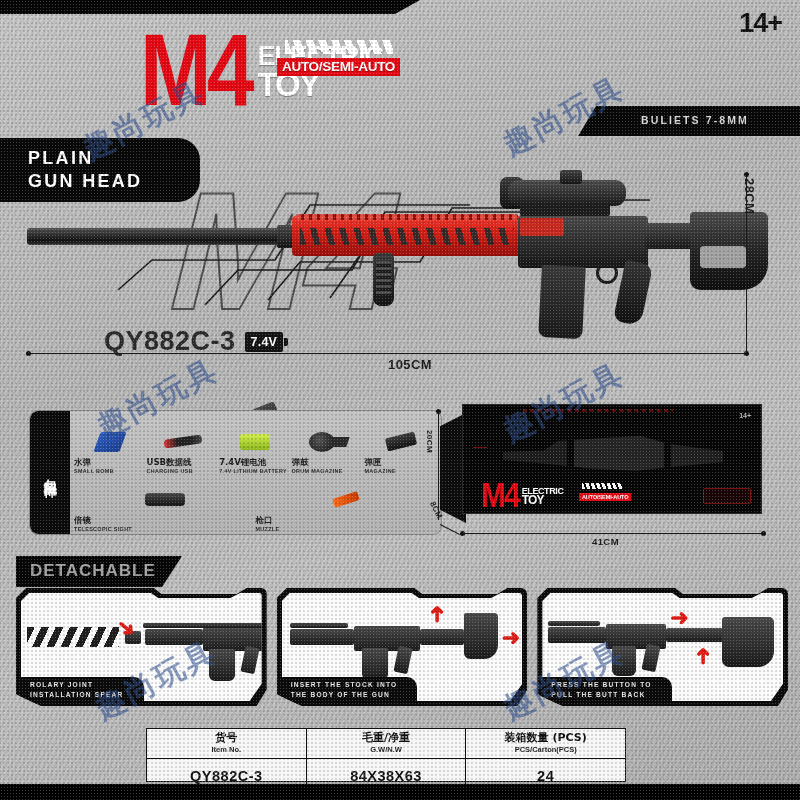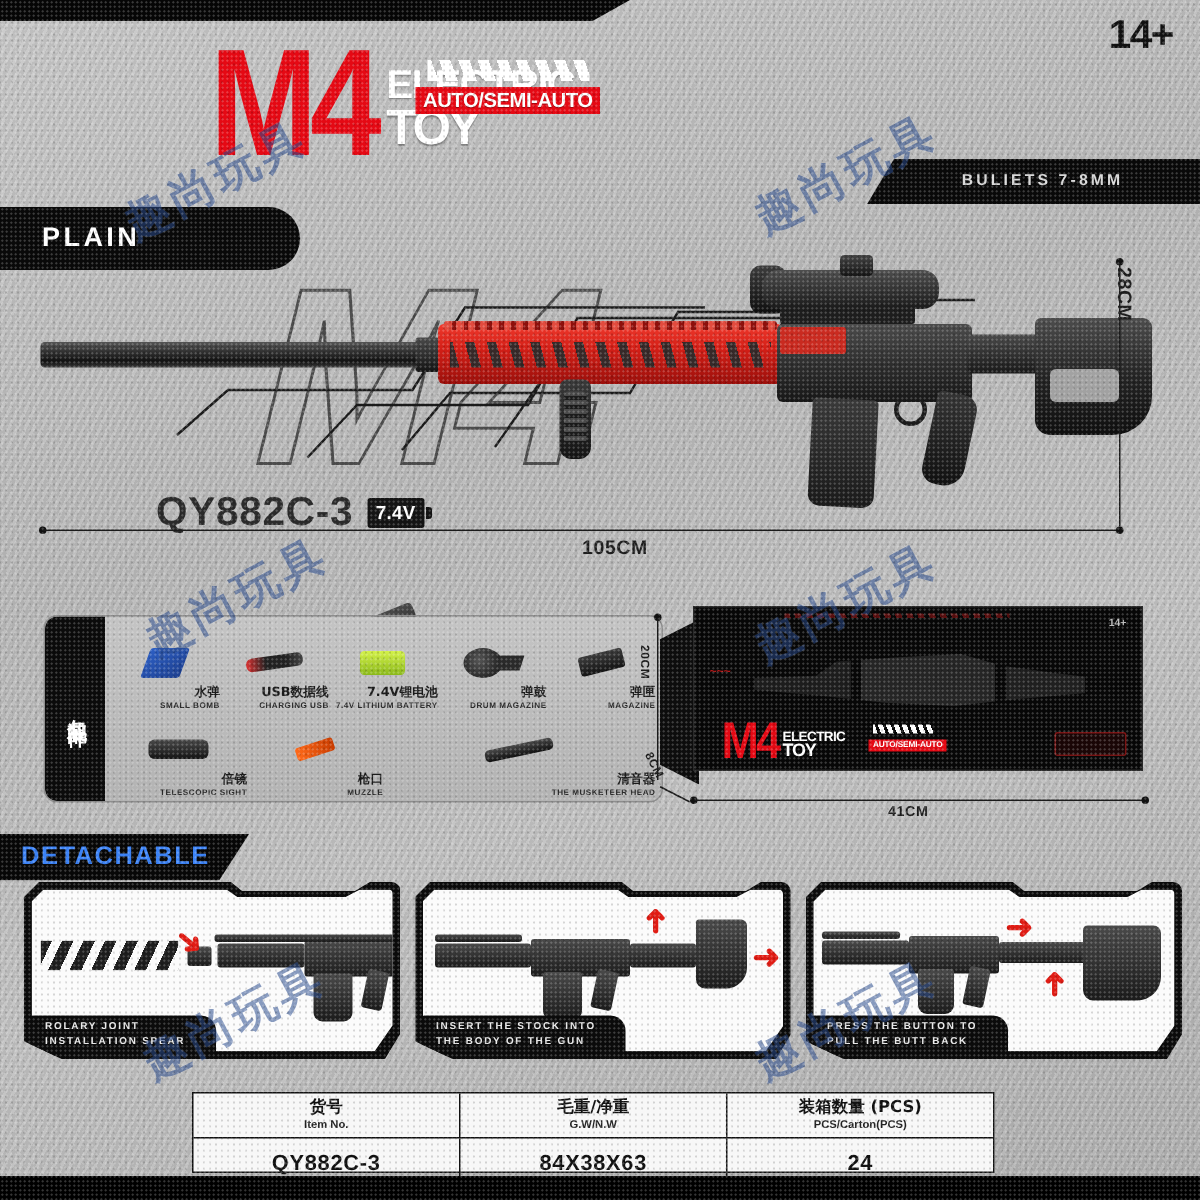--- a/index.html
+++ b/index.html
@@ -201,21 +201,21 @@
     width:40px; background:#0b0b0b; border-radius:8px 0 0 8px;
     display:flex; align-items:center; justify-content:center;
   }
   .acctab span {
     color:#fff; font-size:13px; font-weight:800; line-height:1.35;
     writing-mode: vertical-rl; letter-spacing:2px;
     font-family:"DejaVu Sans", sans-serif;
   }
   .accgrid { flex:1; padding:5px 4px 4px 4px; }
   .accrow { display:flex; height:58px; }
-  .accitem { flex:1; display:flex; flex-direction:column; align-items:flex-end; justify-content:flex-end; }
+  .accitem { flex:1; display:flex; flex-direction:column; align-items:flex-start; justify-content:flex-end; }
   .accart { height:32px; width:100%; display:flex; align-items:center; justify-content:center; }
   .acczh { font-size:8.5px; font-weight:800; color:#1c1c1c; font-family:"DejaVu Sans", sans-serif; line-height:1.1; }
   .accen { font-size:5.4px; font-weight:700; color:#2a2a2a; letter-spacing:.35px; margin-top:1px; }
 
   
   .a-bomb{width:26px;height:20px;background:linear-gradient(135deg,#2d5fc4,#1d3f8f);transform:skewX(-20deg);border-radius:2px;}
   .a-usb{width:38px;height:9px;background:linear-gradient(90deg,#d33,#222 35%,#222 70%,#444);border-radius:4px;transform:rotate(-8deg);}
   .a-batt{width:30px;height:16px;background:linear-gradient(180deg,#d4f24a,#8ab81a);border-radius:3px;}
   .a-drum{width:26px;height:20px;background:radial-gradient(circle at 40% 40%,#555,#111);border-radius:50%;}
   .a-drum2{width:16px;height:10px;background:#2a2a2a;margin-left:-3px;transform:skewX(-18deg);}
@@ -255,22 +255,22 @@
     position:absolute; left:35px; top:22px; width:230px; height:56px;
     background:
       linear-gradient(90deg, transparent 0 2%, rgba(255,255,255,.16) 2% 30%, transparent 30% 33%,
         rgba(255,255,255,.22) 33% 72%, transparent 72% 75%, rgba(255,255,255,.18) 75% 98%, transparent 98%);
     opacity:.55;
     clip-path: polygon(0 45%, 20% 42%, 26% 25%, 44% 20%, 62% 16%, 74% 30%, 88% 38%, 100% 44%, 100% 62%, 78% 70%, 60% 78%, 40% 74%, 22% 66%, 0 58%);
   }
 
   
   .detach {
-    position:absolute; left:0; top:556px; width:166px; padding:5px 10px 6px 14px;
-    background:#070707; color:#3b82f6; font-size:17px; font-weight:800; letter-spacing:1px;
+    position:absolute; left:16px; top:556px; width:166px; padding:5px 10px 6px 14px;
+    background:#070707; color:#a3a3a3; font-size:17px; font-weight:800; letter-spacing:1px;
     clip-path: polygon(0 0, 100% 0, 88% 100%, 0 100%);
   }
 
   
   .steps { position:absolute; left:16px; top:588px; width:772px; height:118px; display:flex; gap:10px; }
   .step {
     position:relative; flex:1; background:#0b0b0b; border-radius:6px; padding:5px;
     clip-path: polygon(0 10px, 10px 0, 55% 0, 58% 6px, 88% 6px, 92% 0, 100% 0, 100% 86%, 96% 100%, 10% 100%, 0 90%);
   }
   .stepinner {
@@ -286,21 +286,21 @@
   .chevrons {
     position:absolute; left:6px; top:34px; width:92px; height:20px;
     background:#1d1d1d;
     -webkit-mask-image: repeating-linear-gradient(115deg,#000 0 7px, transparent 7px 13px);
             mask-image: repeating-linear-gradient(115deg,#000 0 7px, transparent 7px 13px);
   }
   .arrow-red { position:absolute; color:#e01b13; font-size:22px; font-weight:900; line-height:1; }
 
   
   .tablewrap {
-    position:absolute; left:128px; top:728px; width:535px; height:54px;
+    position:absolute; left:146px; top:728px; width:480px; height:54px;
     background:#f7f7f7; border:1.4px solid #111;
   }
   .trow { display:flex; }
   .trow.head { border-bottom:1.4px solid #111; }
   .tcell {
     flex:1; text-align:center; padding:3px 2px 4px 2px;
     border-right:1.4px solid #111;
   }
   .tcell:last-child { border-right:none; }
   .th-zh { font-size:11px; font-weight:700; color:#111; font-family:"DejaVu Sans", sans-serif; line-height:1.15; }
@@ -336,20 +336,21 @@
   </div>
   <div class="stripes"></div>
   <div class="autotag">AUTO/SEMI-AUTO</div>
 
   <div class="crystal">
     <div>BULIETS 7-8MM</div>
   </div>
 
   <div class="plain">
     <div>PLAIN</div>
+    <div>GUN HEAD</div>
   </div>
 
   <div class="ghostm4">M4</div>
 
   <div class="hero">
 
     <svg width="800" height="215" style="position:absolute;left:0;top:0;">
       <polyline points="118,140 152,110 275,110 310,55 470,55" fill="none" stroke="#1a1a1a" stroke-width="1.6"></polyline>
       <polyline points="205,155 238,120 352,120 385,62 520,62" fill="none" stroke="#1a1a1a" stroke-width="1.6"></polyline>
       <polyline points="268,150 300,112 420,112 452,58 600,58" fill="none" stroke="#1a1a1a" stroke-width="1.6"></polyline>
@@ -443,27 +444,20 @@
           <div class="acczh">倍镜</div>
           <div class="accen">TELESCOPIC SIGHT</div>
         </div>
         <div class="accitem">
           <div class="accart">
               <div class="a-muzzle"></div>
             </div>
           <div class="acczh">枪口</div>
           <div class="accen">MUZZLE</div>
         </div>
-        <div class="accitem" style="flex:2">
-          <div class="accart">
-              <div class="a-sil"></div>
-            </div>
-          <div class="acczh">清音器</div>
-          <div class="accen">THE MUSKETEER HEAD</div>
-        </div>
       </div>
     </div>
   </div>
 
   <div class="boxwrap">
     <div class="boxside"></div>
     <div class="boxface">
       <div class="boxtopstripe"></div>
       <div class="boxage">14+</div>
       <div class="boxlogo">~~~</div>

